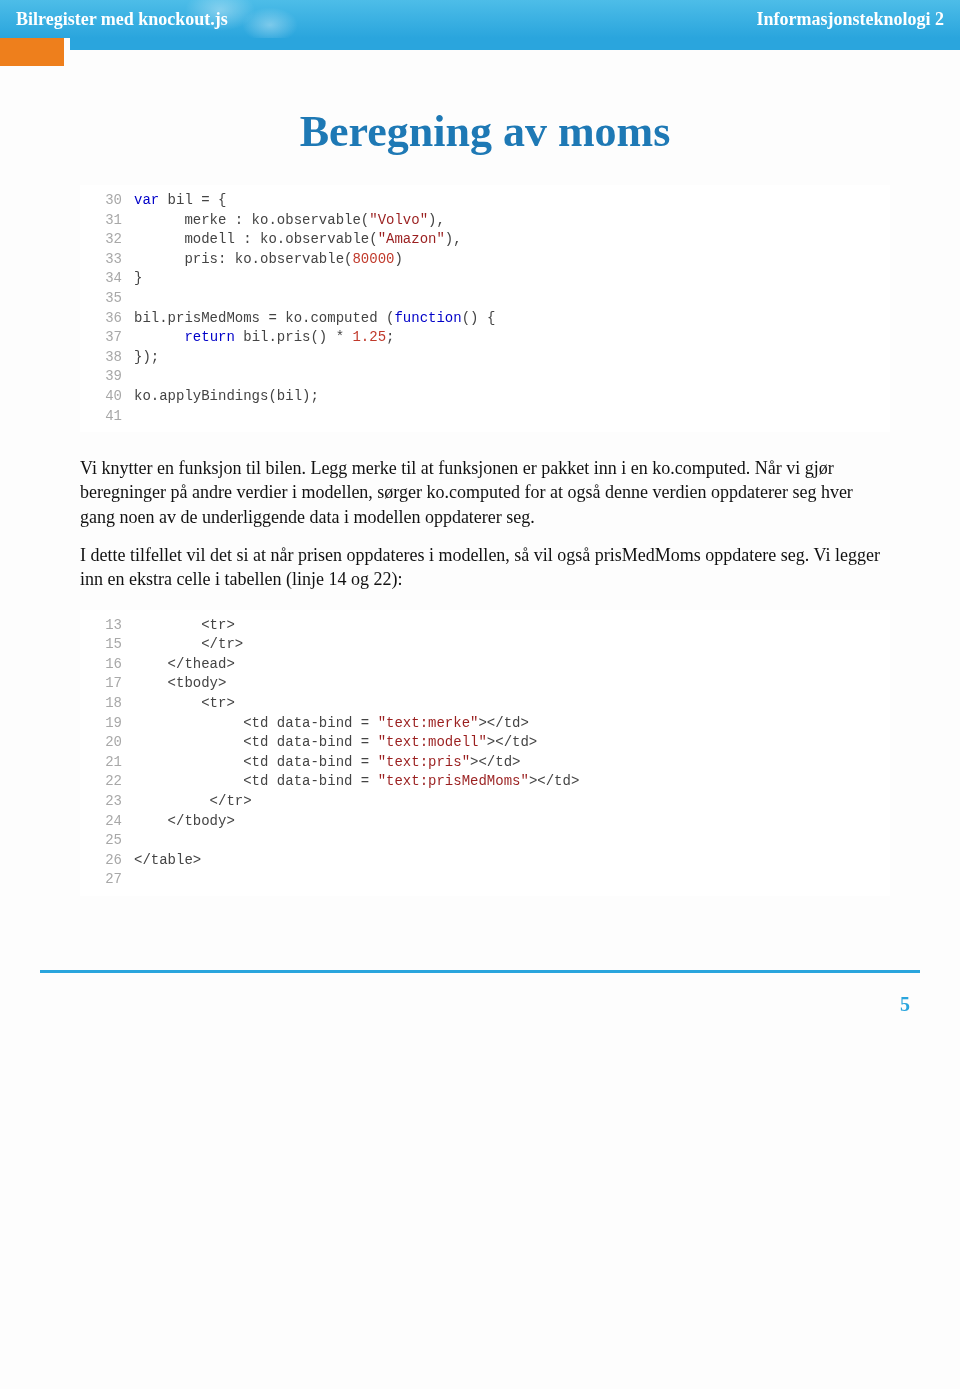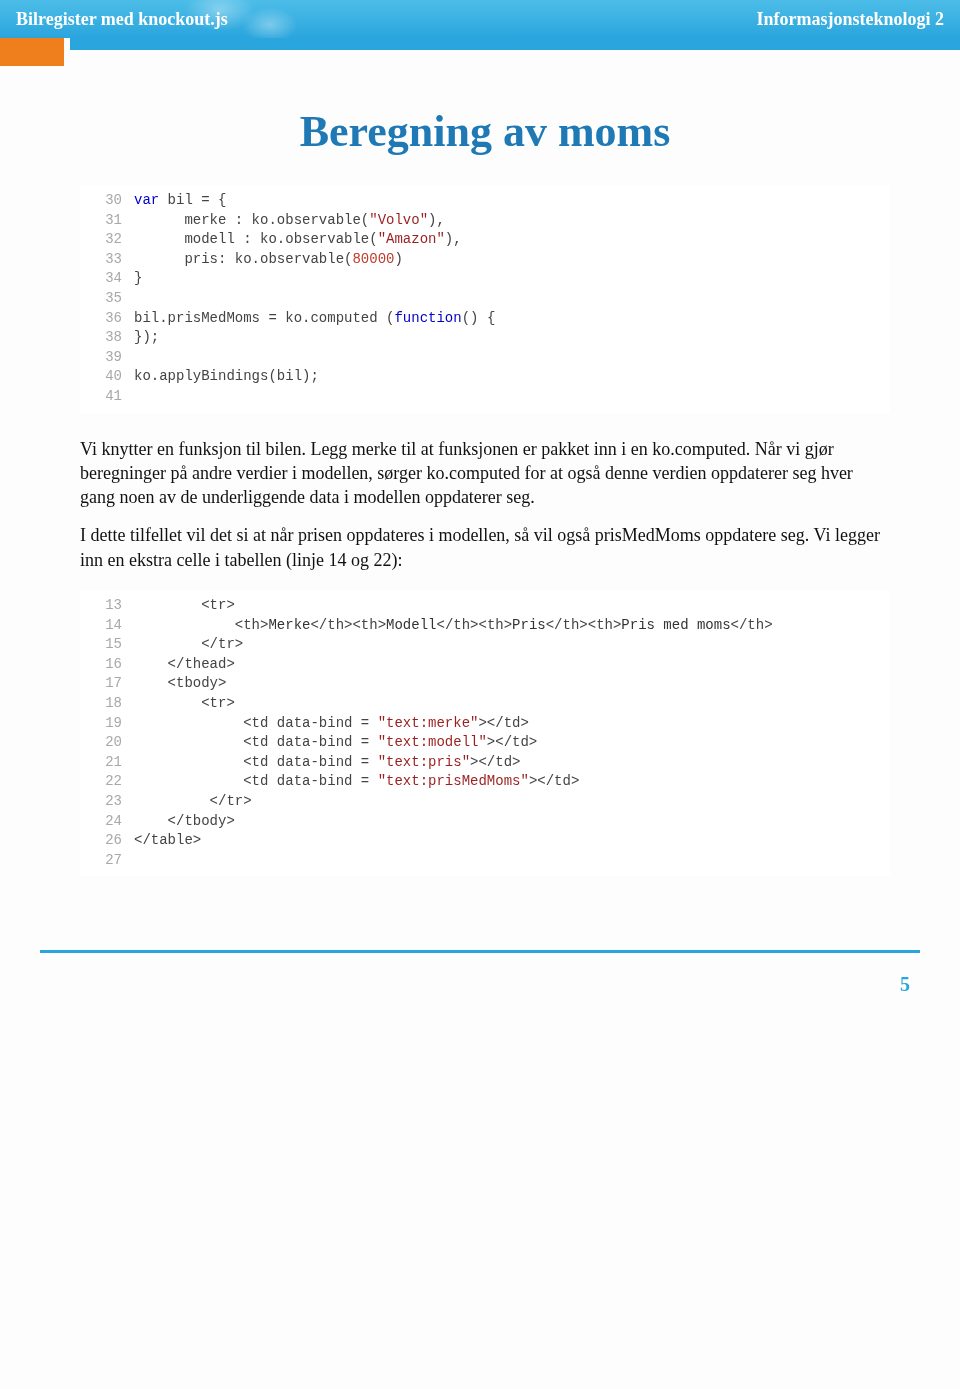--- a/index.html
+++ b/index.html
@@ -139,20 +139,24 @@
       </div>
       <div class="code-row">
         <div class="ln">35</div>
         <div class="code"></div>
       </div>
       <div class="code-row">
         <div class="ln">36</div>
         <div class="code">bil.prisMedMoms = ko.computed (<span class="kw">function</span>() {</div>
       </div>
       <div class="code-row">
+        <div class="ln">37</div>
+        <div class="code">      <span class="kw">return</span> bil.pris() * <span class="num">1.25</span>;</div>
+      </div>
+      <div class="code-row">
         <div class="ln">38</div>
         <div class="code">});</div>
       </div>
       <div class="code-row">
         <div class="ln">39</div>
         <div class="code"></div>
       </div>
       <div class="code-row">
         <div class="ln">40</div>
         <div class="code">ko.applyBindings(bil);</div>
@@ -166,24 +170,20 @@
   <p class="body">Vi knytter en funksjon til bilen. Legg merke til at funksjonen er pakket inn i en ko.computed. Når vi gjør beregninger på andre verdier i modellen, sørger ko.computed for at også denne verdien oppdaterer seg hver gang noen av de underliggende data i modellen oppdaterer seg.</p>
 
   <p class="body">I dette tilfellet vil det si at når prisen oppdateres i modellen, så vil også prisMedMoms oppdatere seg. Vi legger inn en ekstra celle i tabellen (linje 14 og 22):</p>
 
   <div class="code-block" id="code2">
       <div class="code-row">
         <div class="ln">13</div>
         <div class="code">        &lt;tr&gt;</div>
       </div>
       <div class="code-row">
-        <div class="ln">14</div>
-        <div class="code">            &lt;th&gt;<span class="id">Merke</span>&lt;/th&gt;&lt;th&gt;<span class="id">Modell</span>&lt;/th&gt;&lt;th&gt;<span class="id">Pris</span>&lt;/th&gt;&lt;th&gt;<span class="id">Pris med moms</span>&lt;/th&gt;</div>
-      </div>
-      <div class="code-row">
         <div class="ln">15</div>
         <div class="code">        &lt;/tr&gt;</div>
       </div>
       <div class="code-row">
         <div class="ln">16</div>
         <div class="code">    &lt;/thead&gt;</div>
       </div>
       <div class="code-row">
         <div class="ln">17</div>
         <div class="code">    &lt;tbody&gt;</div>
@@ -210,20 +210,24 @@
       </div>
       <div class="code-row">
         <div class="ln">23</div>
         <div class="code">         &lt;/tr&gt;</div>
       </div>
       <div class="code-row">
         <div class="ln">24</div>
         <div class="code">    &lt;/tbody&gt;</div>
       </div>
       <div class="code-row">
+        <div class="ln">25</div>
+        <div class="code"></div>
+      </div>
+      <div class="code-row">
         <div class="ln">26</div>
         <div class="code">&lt;/table&gt;</div>
       </div>
       <div class="code-row">
         <div class="ln">27</div>
         <div class="code"></div>
       </div>
     </div>
 </div>
 

